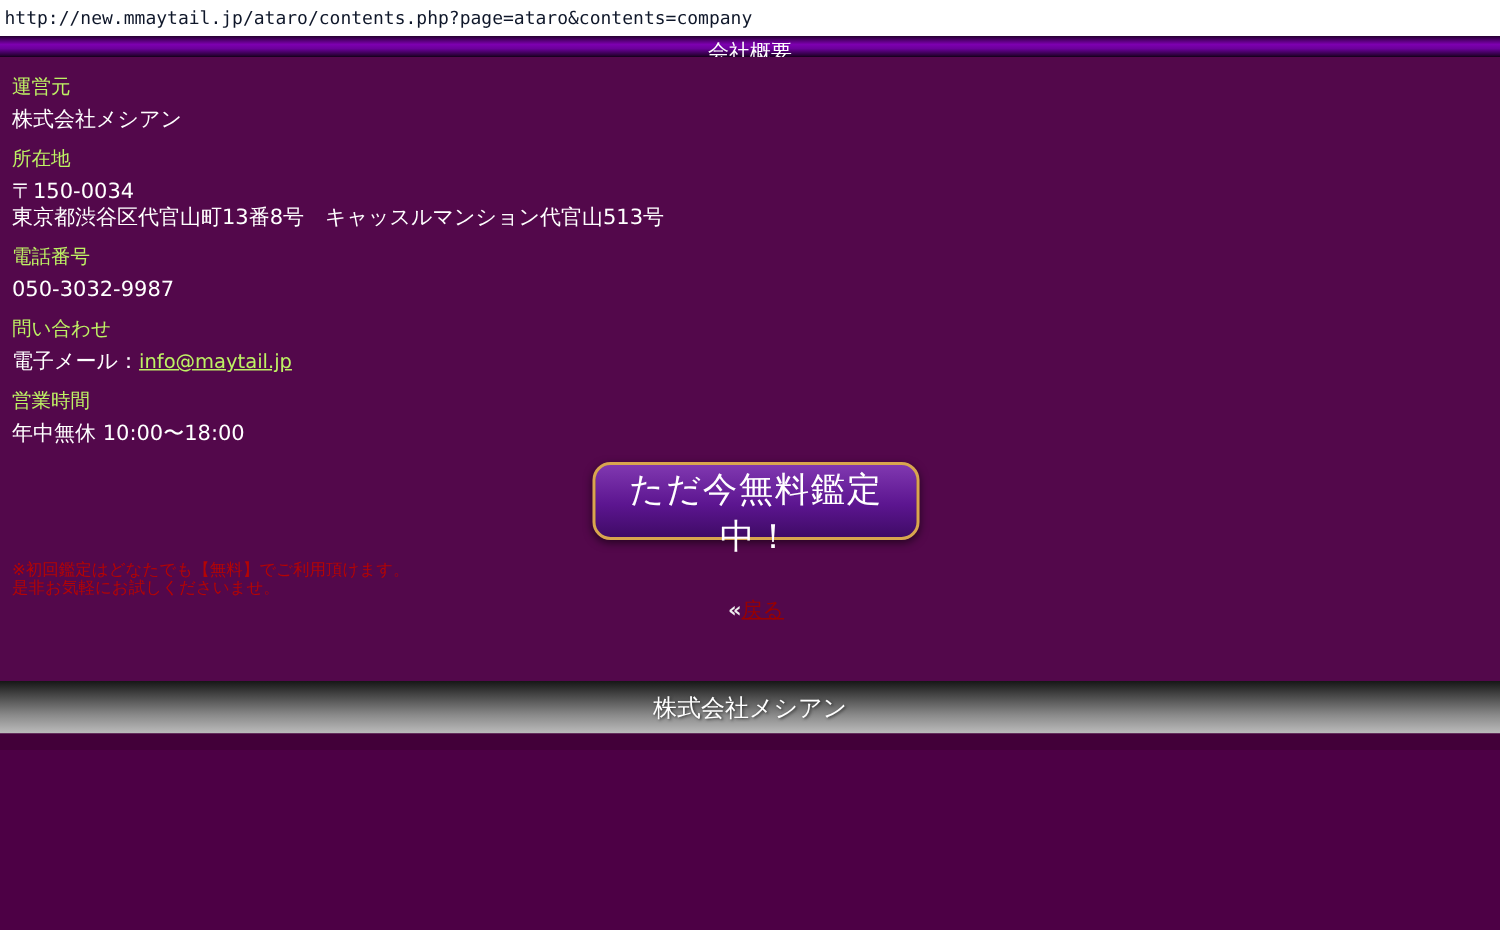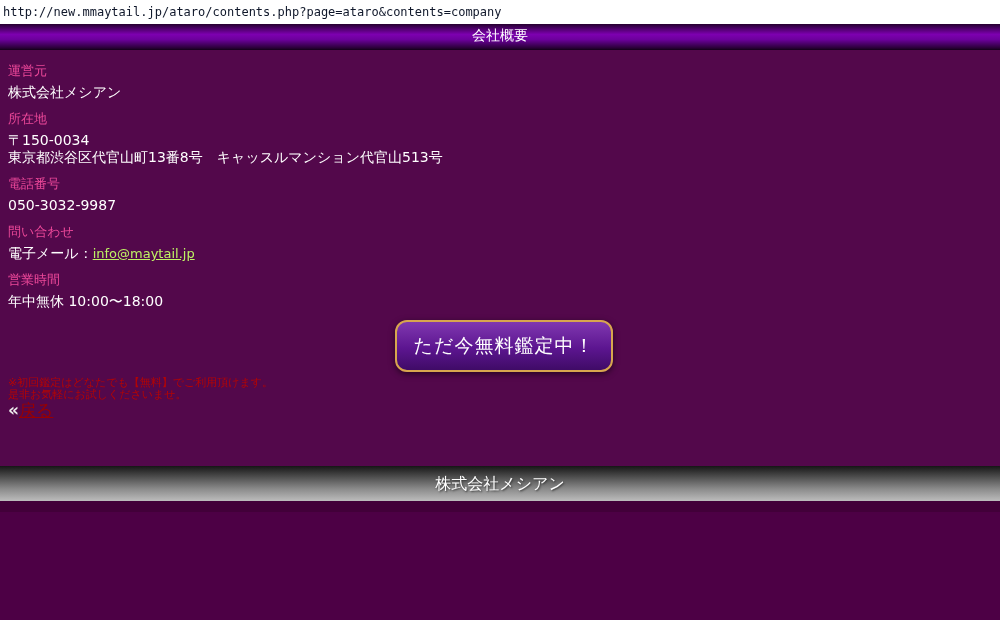--- a/index.html
+++ b/index.html
@@ -13,60 +13,60 @@
   
   .url-bar {
     height: 24px; background: #ffffff; color: #0f172a;
     font-family: "DejaVu Sans Mono", monospace;
     font-size: 12px; line-height: 24px; padding-left: 3px;
     white-space: nowrap;
   }
 
   
   .title-bar {
-    height: 26px;
+    height: 14px;
     background: linear-gradient(180deg, #260030 0%, #7d00b0 40%, #6c009c 60%, #2a0038 92%, #120018 100%);
     color: #ffffff; font-size: 14px; line-height: 22px; text-align: center;
   }
 
   
   .content {
     height: 416px; background: #53084b; padding: 0 0 0 8px;
     box-sizing: border-box; position: relative;
   }
   .field { margin: 0 0 10px 0; }
   .field:first-child { padding-top: 13px; }
   .field-label {
-    color: #ec4899; font-size: 13px; line-height: 16px; margin-bottom: 5px;
+    color: #bef264; font-size: 13px; line-height: 16px; margin-bottom: 5px;
   }
   .field-value {
     color: #ffffff; font-size: 14px; line-height: 17px;
   }
   .email-link {
     color: #bef264; text-decoration: underline; font-size: 13px; cursor: pointer;
   }
 
   
   .cta-wrap { text-align: center; margin-top: 4px; }
   .cta-button {
     width: 218px; height: 52px; box-sizing: border-box;
     border: 2px solid #d8a64e; border-radius: 12px;
     background: linear-gradient(180deg, #8038b0 0%, #5c1590 55%, #3f0b66 100%);
-    color: #ffffff; font-size: 19px; letter-spacing: 1px;
+    color: #ffffff; font-size: 23px; letter-spacing: 1px;
     font-family: "DejaVu Sans", sans-serif;
     box-shadow: 0 2px 6px rgba(0,0,0,0.55);
     cursor: pointer;
   }
   .cta-note {
     margin-top: 5px; color: #b40404; font-size: 11px; line-height: 12px;
     text-align: left;
   }
 
   
-  .back-row { margin-top: 2px; font-size: 17px; line-height: 15px; }
+  .back-row { margin-top: 2px; font-size: 14px; line-height: 15px; text-align: center; }
   .back-arrows { color: #eeeeee; font-weight: bold; }
   .back-link { color: #990000; text-decoration: underline; cursor: pointer; }
 
   
   .footer-bar {
     height: 35px;
     background: linear-gradient(180deg, #161616 0%, #3a3a3a 20%, #8a8a8a 65%, #bcbcbc 100%);
     color: #ffffff; font-size: 16px; line-height: 35px; text-align: center;
     text-shadow: 1px 1px 2px #333333;
   }

